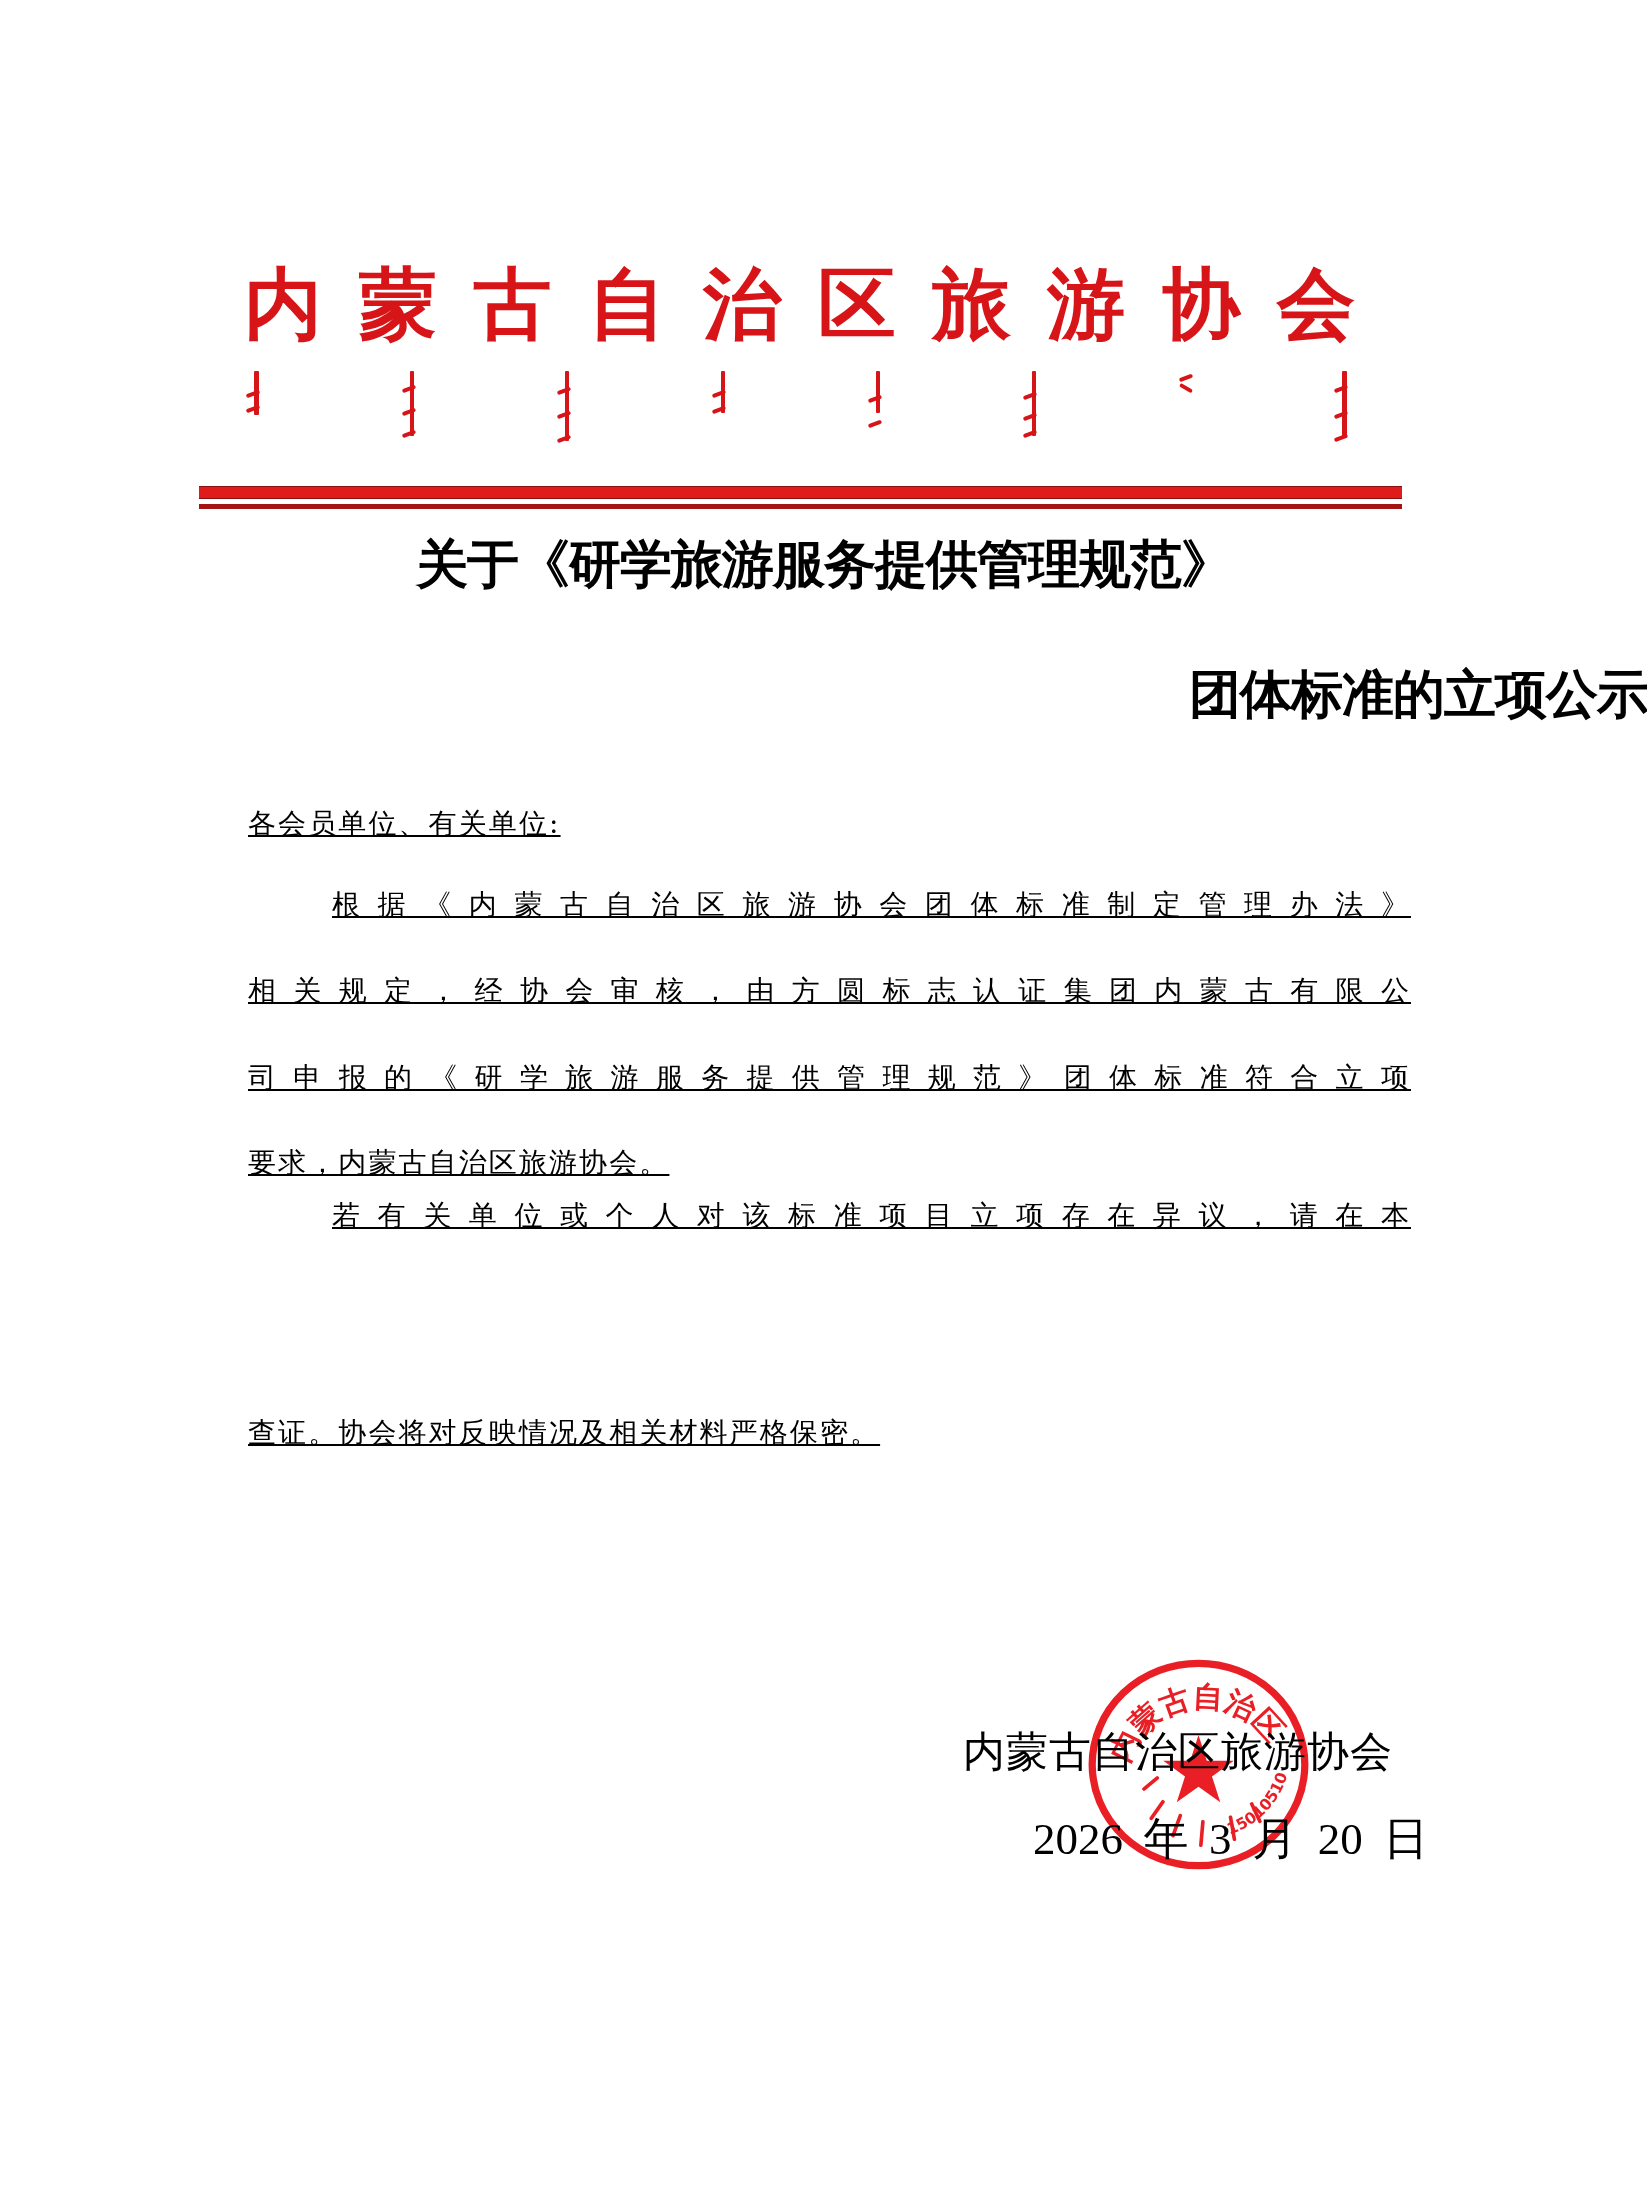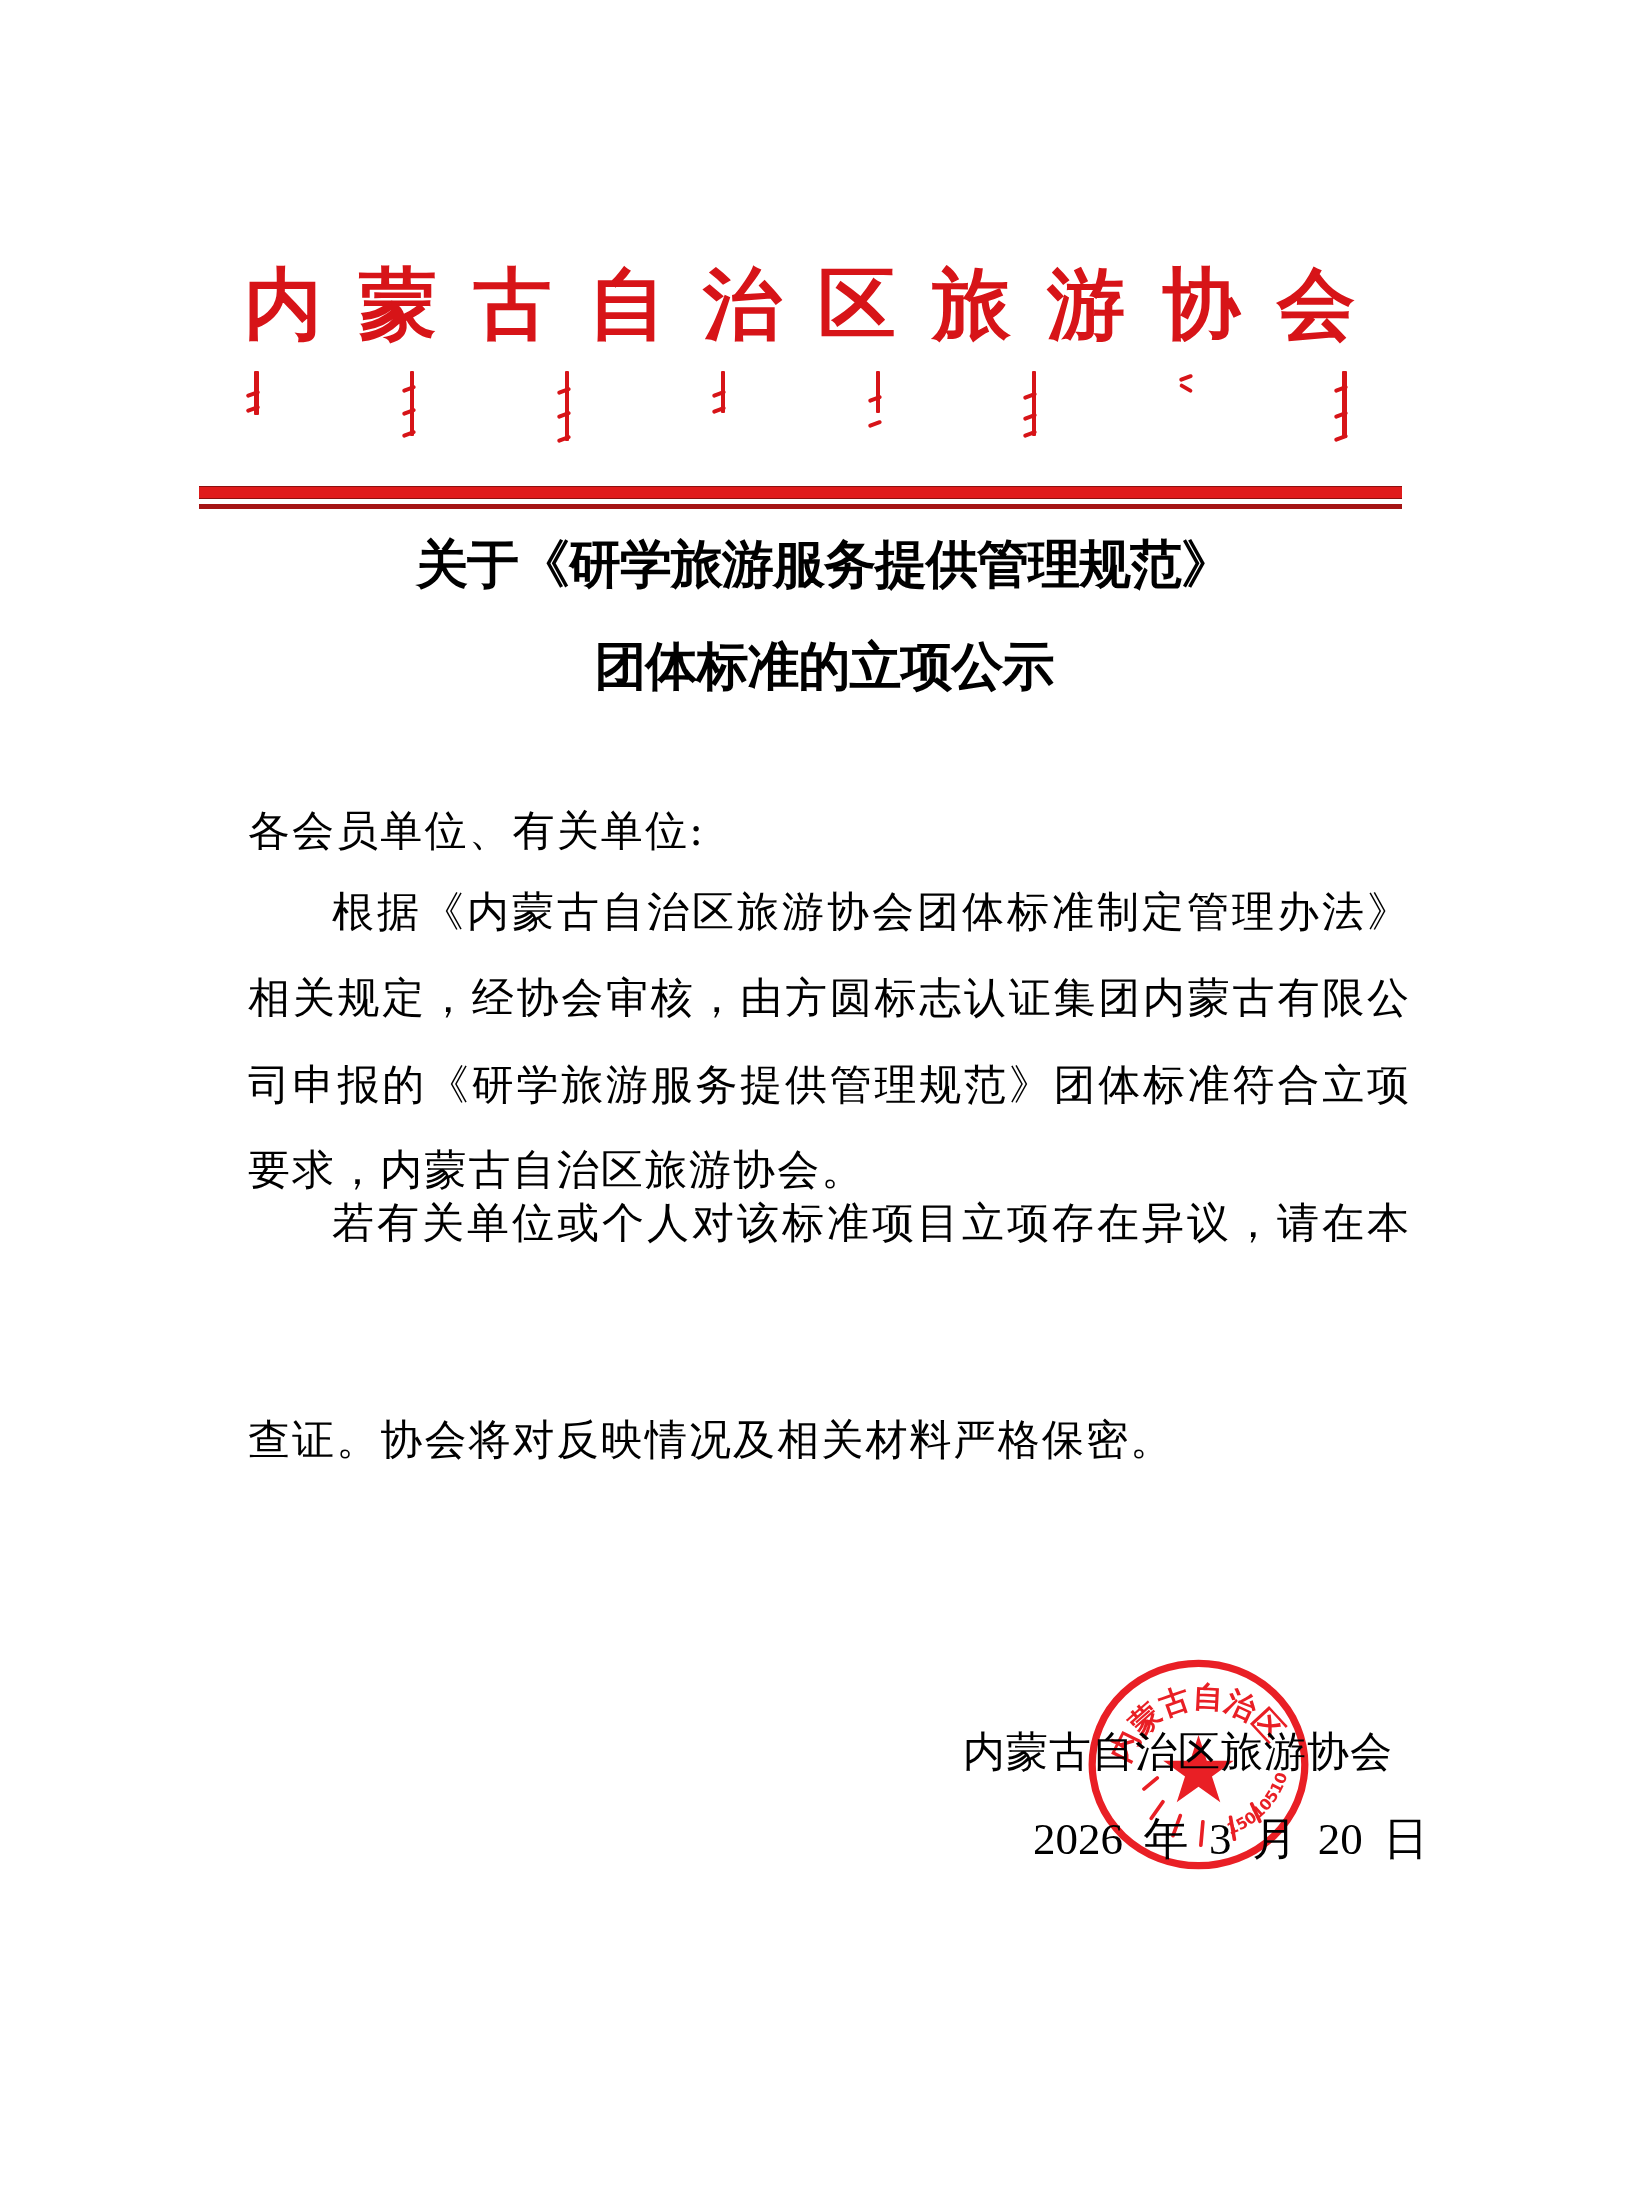--- a/index.html
+++ b/index.html
@@ -32,27 +32,27 @@
     .rule-thick { position: absolute; left: 199px; top: 486px; width: 1203px; height: 11.4px; background: #e01b1b; border-top: 1px solid #8c1010; border-bottom: 1px solid #8c1010; }
     .rule-thin  { position: absolute; left: 199px; top: 504px; width: 1203px; height: 4.7px; background: #a51414; }
 
     
     .doc-title {
       position: absolute; left: 0; width: 1648px; text-align: center;
       font-family: "DejaVu Serif", "Liberation Serif", serif; font-weight: bold;
       font-size: 52px; color: #000; line-height: 1; letter-spacing: -1px;
     }
     .t1 { top: 538px; }
-    .t2 { top: 640px; }
+    .t2 { top: 668px; text-align: right; }
 
     
     .body-line {
       position: absolute; left: 248px; width: 1163px; white-space: nowrap;
-      font-family: "DejaVu Serif", "Liberation Serif", serif; font-size: 42px; color: #000;
-      line-height: 1; letter-spacing: 2.1px;
+      font-family: "DejaVu Serif", "Liberation Serif", serif; font-size: 28px; color: #000;
+      line-height: 1; letter-spacing: 2.1px; text-decoration: underline;
     }
     .justify { text-align-last: justify; text-align: justify; }
     .indent { left: 332px; width: 1079px; }
     .bold { font-weight: bold; }
 
     
     .sig-org {
       position: absolute; left: 963px; top: 1731px; width: 457px;
       font-family: "Liberation Serif", "DejaVu Serif", serif; font-size: 42px; color: #000;
       letter-spacing: 1px; line-height: 1; z-index: 3; white-space: nowrap;

